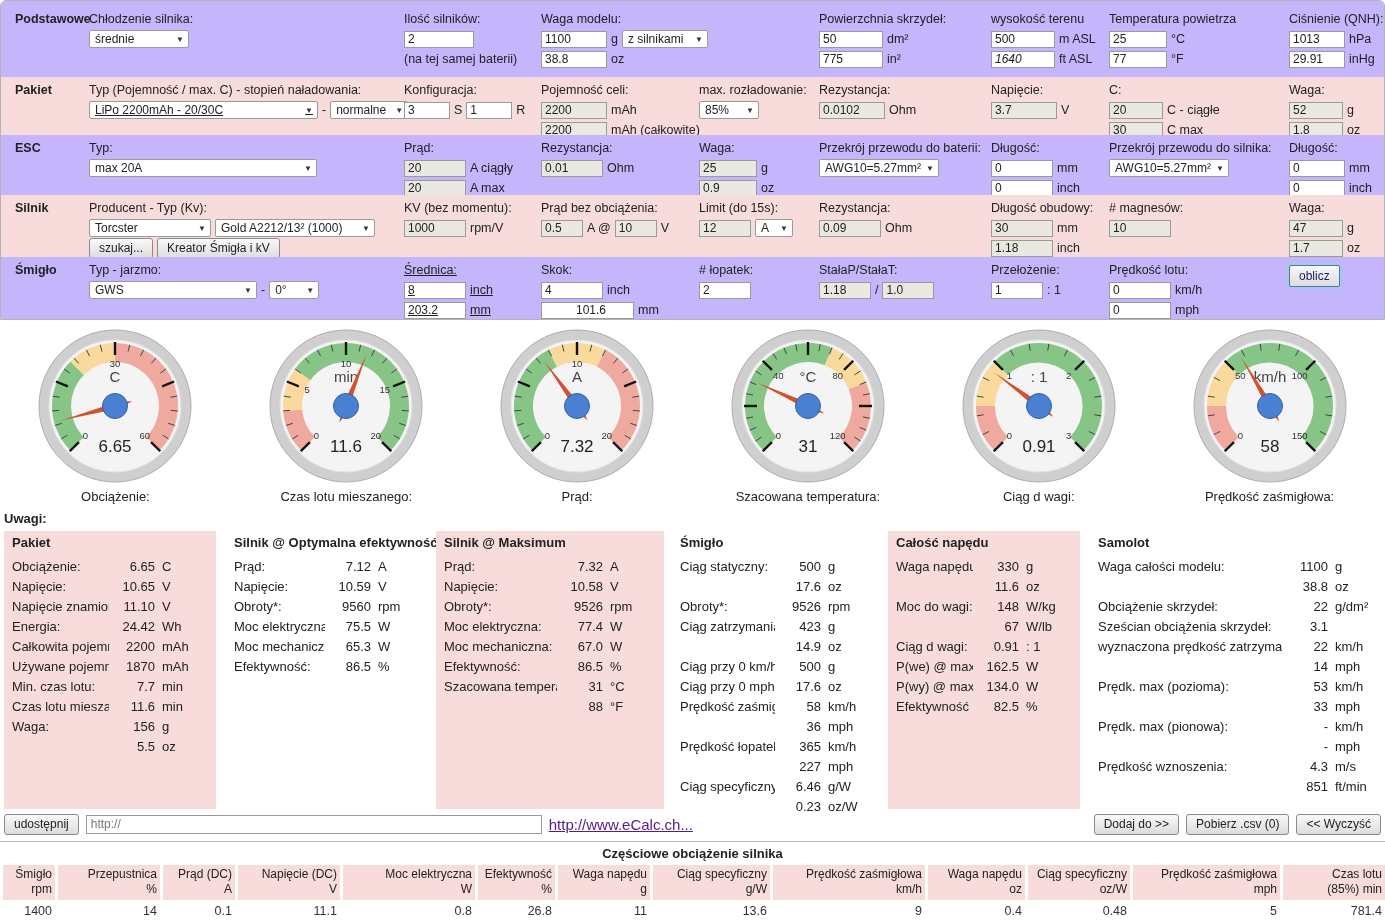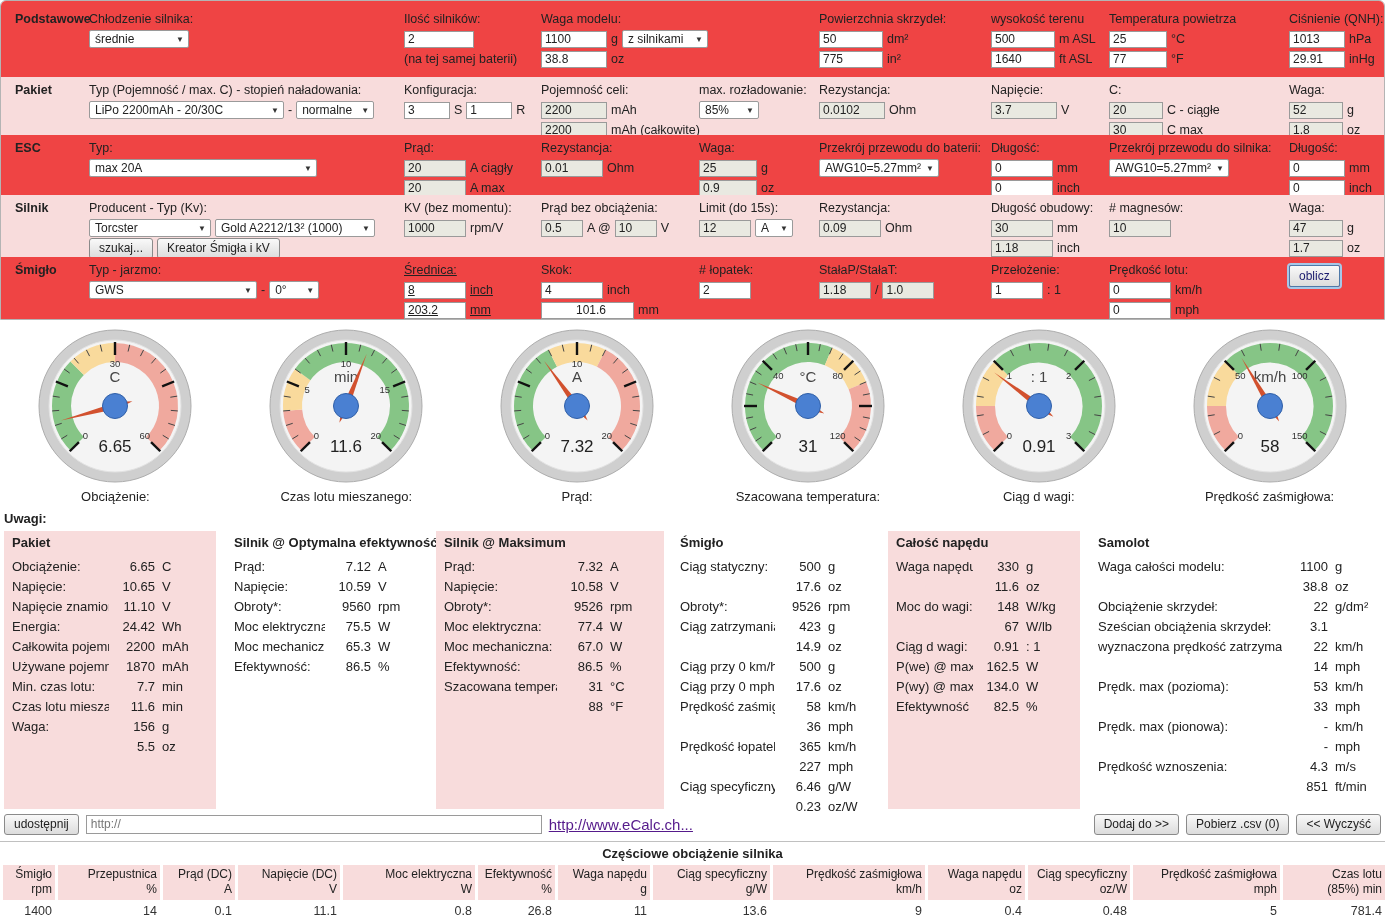--- a/index.html
+++ b/index.html
@@ -1,20 +1,20 @@
 <!DOCTYPE html>
 <html><head>
 <meta charset="utf-8">
 <style>
   html,body{margin:0;padding:0;}
   body{width:1385px;height:924px;overflow:hidden;background:#fff;color:#222;
        font-family:"Liberation Sans",sans-serif;font-size:12.5px;}
   
   .formwrap{border:1px solid #b4b4b4;border-radius:6px 6px 0 0;overflow:hidden;}
-  .fsec{position:relative;background:#ef4444;}
+  .fsec{position:relative;background:#c4b5fd;}
   .fsec.pink{background:#f8dcdc;}
   .fcell{position:absolute;}
   .fline{height:20px;display:flex;align-items:center;gap:4px;white-space:nowrap;}
   .sectitle{font-weight:bold;}
   .fin{height:15px;border:1px solid #9a9a9a;background:#fff;color:#222;
        font-family:"Liberation Sans",sans-serif;font-size:12px;padding:0 3px;}
   .fin.ro{background:#e9e9e1;}
   .fsel{height:18px;border:1px solid #9a9a9a;border-radius:2px;background:#fff;
         display:inline-flex;align-items:center;justify-content:space-between;
         padding:0 4px 0 5px;font-size:12px;box-sizing:border-box;cursor:default;}
@@ -118,21 +118,21 @@
       </div>
       <div class="fcell" style="left: 990px; top: 8px;">
         <div class="fline">
           <span class="flabel">wysokość terenu</span>
         </div>
         <div class="fline">
           <input class="fin" value="500" style="width: 56px;">
           <span class="funit">m ASL</span>
         </div>
         <div class="fline">
-          <input class="fin" value="1640" style="width: 56px;">
+          <input class="fin" value="1640" style="width: 56px; font-style: italic;">
           <span class="funit">ft ASL</span>
         </div>
       </div>
       <div class="fcell" style="left: 1108px; top: 8px;">
         <div class="fline">
           <span class="flabel">Temperatura powietrza</span>
         </div>
         <div class="fline">
           <input class="fin" value="25" style="width: 50px;">
           <span class="funit">°C</span>
@@ -160,21 +160,21 @@
       <div class="fcell" style="left: 14px; top: 3px;">
         <div class="fline">
           <span class="sectitle">Pakiet</span>
         </div>
       </div>
       <div class="fcell" style="left: 88px; top: 3px;">
         <div class="fline">
           <span class="flabel">Typ (Pojemność / max. C) - stopień naładowania:</span>
         </div>
         <div class="fline">
-          <div class="fsel" style="width: 195px;">
+          <div class="fsel" style="width: 229px; text-decoration: underline;">
             <span>LiPo 2200mAh - 20/30C</span>
             <span class="arr">▼</span>
           </div>
           <span class="funit">-</span>
           <div class="fsel" style="width: 78px;">
             <span>normalne</span>
             <span class="arr">▼</span>
           </div>
         </div>
       </div>

